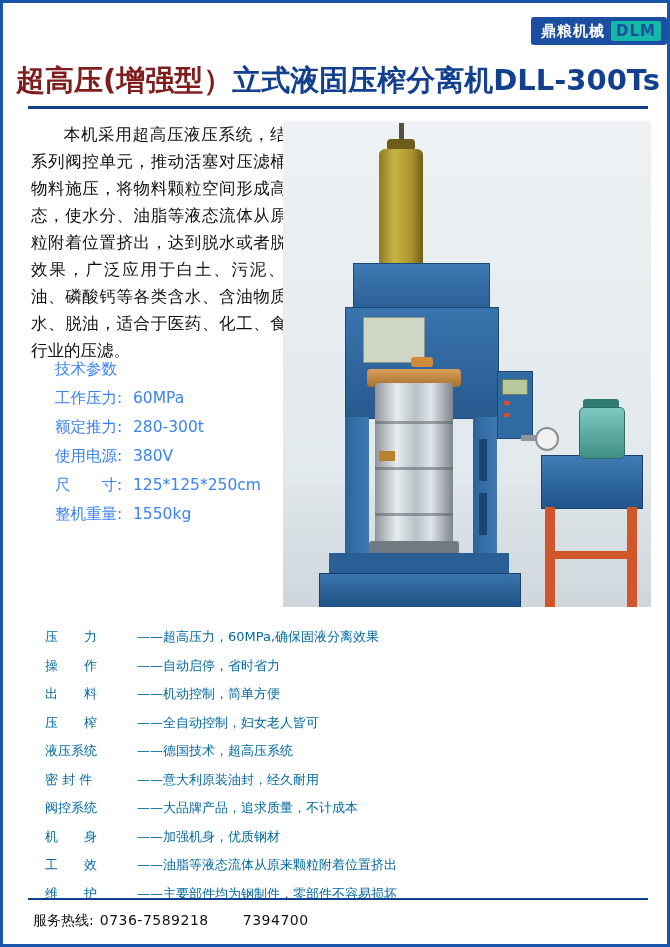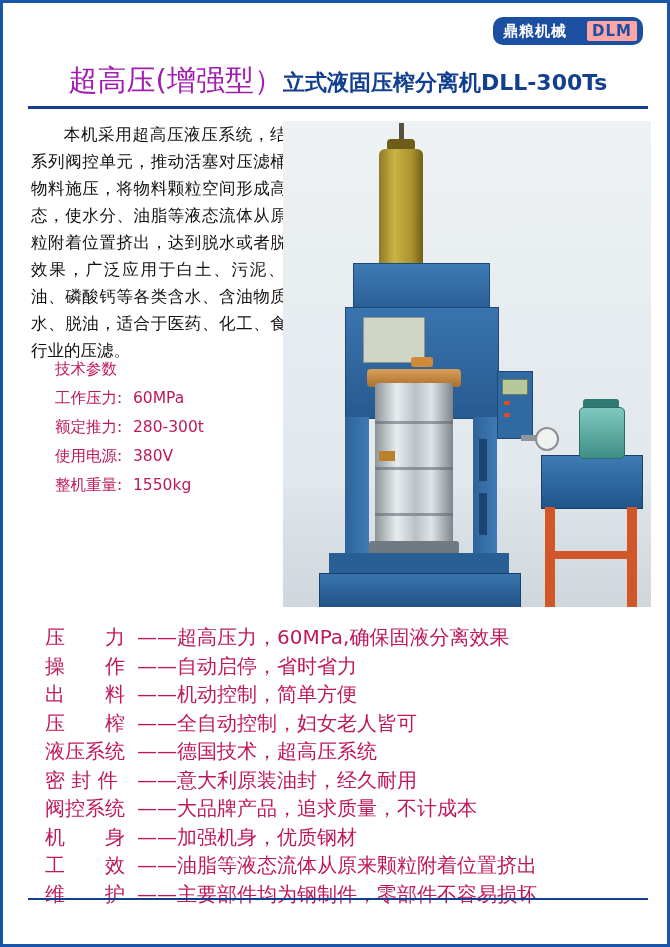--- a/index.html
+++ b/index.html
@@ -12,73 +12,73 @@
   }
   .page{
     position:relative;
     width:670px;height:947px;
     box-sizing:border-box;
     border:3px solid #1756a8;
     background:#fff;
   }
   
   .logo-box{
-    position:absolute;top:14px;right:24px;
+    position:absolute;top:14px;right:0;
     display:flex;align-items:center;
     background:#1c4fa1;
-    border-radius:10px;
+    border-radius:3px;
     padding:4px 6px 4px 10px;
-    gap:20px;
+    gap:6px;
   }
   .logo-cn{
     color:#fff;font-size:15px;font-weight:bold;letter-spacing:1px;
     font-family:"DejaVu Sans","Liberation Sans",sans-serif;
   }
   .logo-en{
-    background:#fca5a5;color:#1c4fa1;font-weight:bold;font-size:15px;
+    background:#14b8a6;color:#1c4fa1;font-weight:bold;font-size:15px;
     padding:1px 5px;border-radius:2px;letter-spacing:1px;
   }
   
   .title-wrap{
     position:absolute;top:58px;left:0;width:670px;
     text-align:center;
     white-space:nowrap;
   }
   .title-red{
-    color:#a21caf;font-size:29px;font-weight:normal;letter-spacing:0px;
+    color:#7f1d1d;font-size:29px;font-weight:bold;letter-spacing:0px;
     font-family:"DejaVu Sans","Liberation Sans",sans-serif;
   }
   .title-blue{
-    color:#123f8e;font-size:22px;font-weight:bold;
+    color:#123f8e;font-size:29px;font-weight:bold;
     font-family:"DejaVu Sans","Liberation Sans",sans-serif;
   }
   .title-rule{
     position:absolute;top:103px;left:25px;width:620px;height:3px;
     background:#123f8e;
   }
   
   .intro{
     position:absolute;top:118px;left:28px;width:290px;
     font-size:16.5px;line-height:27px;color:#111;
     text-align:justify;
     font-family:"DejaVu Sans","Liberation Sans",sans-serif;
   }
   .intro .indent{display:inline-block;width:32px;}
   
   .specs{
     position:absolute;top:352px;left:52px;width:260px;
-    font-size:15.5px;line-height:29px;color:#be185d;
+    font-size:15.5px;line-height:29px;color:#3b82f6;
   }
   .specs .head{font-size:15.5px;}
   .spec-row{white-space:nowrap;}
   .spec-label{display:inline-block;width:78px;}
   
   .features{
     position:absolute;top:620px;left:42px;width:600px;
-    font-size:20px;line-height:28.5px;color:#be185d;
+    font-size:13px;line-height:28.5px;color:#0369a1;
   }
   .feat-row{white-space:nowrap;}
   .feat-key{display:inline-block;width:92px;}
   
   .footer-rule{
     position:absolute;bottom:44px;left:25px;width:620px;height:2px;
     background:#123f8e;
   }
   .footer{
     position:absolute;bottom:14px;left:30px;
@@ -194,20 +194,23 @@
     <div class="spec-row">
       <span class="spec-label">工作压力:</span><span>60MPa</span>
     </div>
     <div class="spec-row">
       <span class="spec-label">额定推力:</span><span>280-300t</span>
     </div>
     <div class="spec-row">
       <span class="spec-label">使用电源:</span><span>380V</span>
     </div>
     <div class="spec-row">
+      <span class="spec-label">尺　　寸:</span><span>125*125*250cm</span>
+    </div>
+    <div class="spec-row">
       <span class="spec-label">整机重量:</span><span>1550kg</span>
     </div>
   </div>
 
   <div class="features">
     <div class="feat-row">
       <span class="feat-key">压　　力</span><span>——超高压力，60MPa,确保固液分离效果</span>
     </div>
     <div class="feat-row">
       <span class="feat-key">操　　作</span><span>——自动启停，省时省力</span>
@@ -232,14 +235,17 @@
     </div>
     <div class="feat-row">
       <span class="feat-key">工　　效</span><span>——油脂等液态流体从原来颗粒附着位置挤出</span>
     </div>
     <div class="feat-row">
       <span class="feat-key">维　　护</span><span>——主要部件均为钢制件，零部件不容易损坏</span>
     </div>
   </div>
 
   <div class="footer-rule"></div>
+  <div class="footer">
+    <span>服务热线:</span><span class="num">0736-7589218</span><span class="num2">7394700</span>
+  </div>
 
 </div>
 
 </body></html>

